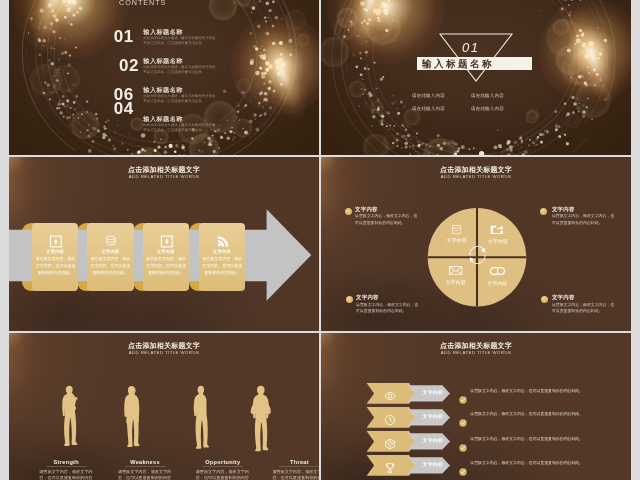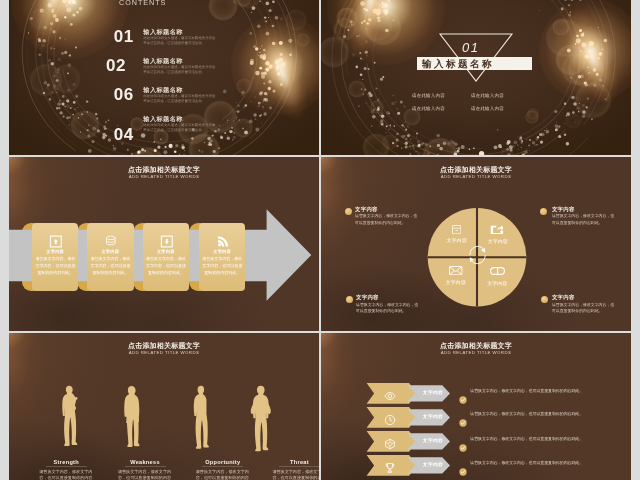--- a/index.html
+++ b/index.html
@@ -633,31 +633,31 @@
 <div class="bloom" style="left:222px;top:34px;width:100px;height:100px;background:radial-gradient(circle,rgba(255,246,228,.95) 0%,rgba(255,222,164,.66) 15%,rgba(255,188,112,.32) 34%,rgba(255,150,70,.07) 62%,rgba(255,150,70,0) 80%)"></div>
 <div class="bloom" style="left:240px;top:22px;width:62px;height:128px;transform:rotate(-20deg);background:radial-gradient(ellipse 40% 48% at 50% 55%,rgba(255,244,224,.86) 0%,rgba(255,212,150,.40) 30%,rgba(255,170,92,.09) 62%,rgba(255,150,70,0) 82%)"></div>
 <div class="cnt-head">CONTENTS</div>
 
     <div class="cnt-row">
       <div class="cnt-num" style="left:104.7px;top:50px">01</div>
       <div class="cnt-tt" style="left:134.3px;top:49.1px">输入标题名称</div>
       <div class="cnt-bd" style="left:134.3px;top:54.6px">此处添加详细文本描述，建议与标题相关并符合整体语言风格，语言描述尽量简洁生动。</div>
     </div>
     <div class="cnt-row">
-      <div class="cnt-num" style="left:97px;top:79px">02</div>
+      <div class="cnt-num" style="left:110px;top:79px">02</div>
       <div class="cnt-tt" style="left:134.3px;top:78.1px">输入标题名称</div>
       <div class="cnt-bd" style="left:134.3px;top:83.6px">此处添加详细文本描述，建议与标题相关并符合整体语言风格，语言描述尽量简洁生动。</div>
     </div>
     <div class="cnt-row">
       <div class="cnt-num" style="left:104.7px;top:108px">06</div>
       <div class="cnt-tt" style="left:134.3px;top:107.1px">输入标题名称</div>
       <div class="cnt-bd" style="left:134.3px;top:112.6px">此处添加详细文本描述，建议与标题相关并符合整体语言风格，语言描述尽量简洁生动。</div>
     </div>
     <div class="cnt-row">
-      <div class="cnt-num" style="left:104.7px;top:148px">04</div>
+      <div class="cnt-num" style="left:104.7px;top:122px">04</div>
       <div class="cnt-tt" style="left:134.3px;top:136.1px">输入标题名称</div>
       <div class="cnt-bd" style="left:134.3px;top:141.6px">此处添加详细文本描述，建议与标题相关并符合整体语言风格，语言描述尽量简洁生动。</div>
     </div>
       </div>
   </div>
   <div class="cell cellB">
     <div class="inner">
 <div class="glowbg"></div>
 <svg class="glowsvg" width="310" height="174">
           <defs>

